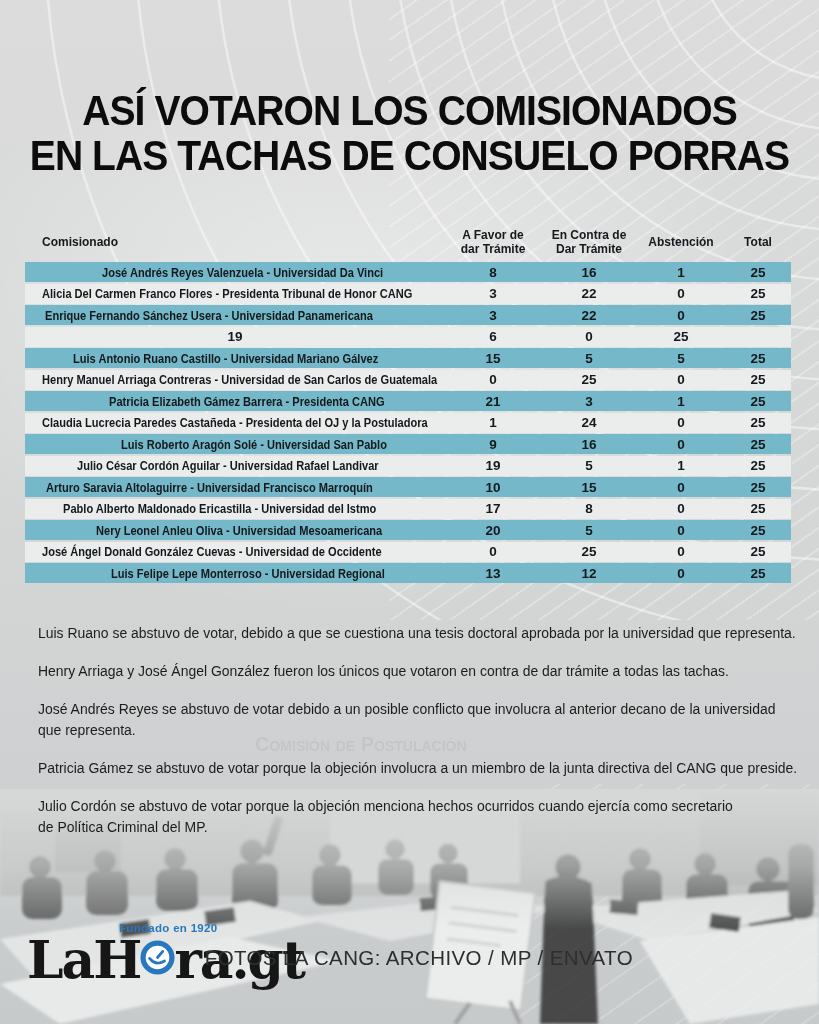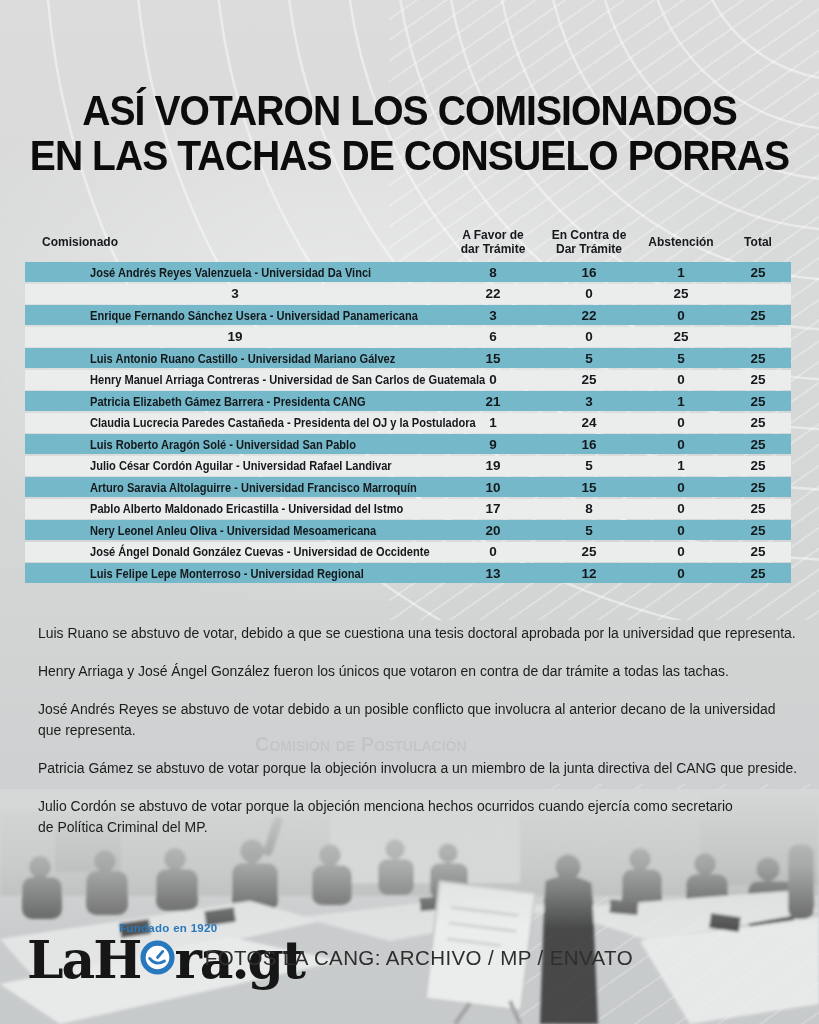--- a/index.html
+++ b/index.html
@@ -38,21 +38,21 @@
   
   .votes{position:absolute;left:25px;top:226px;width:766px;z-index:2;color:#14191c;}
   .grid{display:grid;grid-template-columns:420px 96px 96px 88px 66px;align-items:center;}
   .table-header{min-height:33px;margin-bottom:3px;font-size:12px;font-weight:bold;line-height:1.15;}
   .hcell{text-align:center;white-space:pre-line;}
   .hcell.name{text-align:left;padding-left:17px;}
   .vote-row{height:20px;margin-bottom:1.5px;font-size:13.5px;font-weight:bold;}
   .row-blue{background:#74b8c9;}
   .row-light{background:#ebecec;}
   .cell{text-align:center;}
-  .cell.name{text-align:left;padding-left:17px;overflow:visible;margin-left:48px;}
+  .cell.name{text-align:right;padding-left:17px;overflow:visible;}
   .cell.name span{display:inline-block;white-space:nowrap;transform:scaleX(.82);transform-origin:left center;}
   
   .notes{
     position:absolute;left:38px;top:622px;width:852px;z-index:2;
     transform:scaleX(.9);transform-origin:left top;
     font-size:15.5px;line-height:1.36;color:#1c1c1c;
   }
   .notes p{margin:0 0 17px 0;white-space:pre-line;}
   
   .scene{position:absolute;left:0;bottom:0;width:819px;height:235px;z-index:1;}
@@ -184,20 +184,21 @@
 
       <div class="grid vote-row row-blue">
         <div class="cell name"><span>José Andrés Reyes Valenzuela - Universidad Da Vinci</span></div>
         <div class="cell">8</div>
         <div class="cell">16</div>
         <div class="cell">1</div>
         <div class="cell">25</div>
       </div>
 
       <div class="grid vote-row row-light">
+        <div class="cell name"><span>Alicia Del Carmen Franco Flores - Presidenta Tribunal de Honor CANG</span></div>
         <div class="cell">3</div>
         <div class="cell">22</div>
         <div class="cell">0</div>
         <div class="cell">25</div>
       </div>
 
       <div class="grid vote-row row-blue">
         <div class="cell name"><span>Enrique Fernando Sánchez Usera - Universidad Panamericana</span></div>
         <div class="cell">3</div>
         <div class="cell">22</div>

